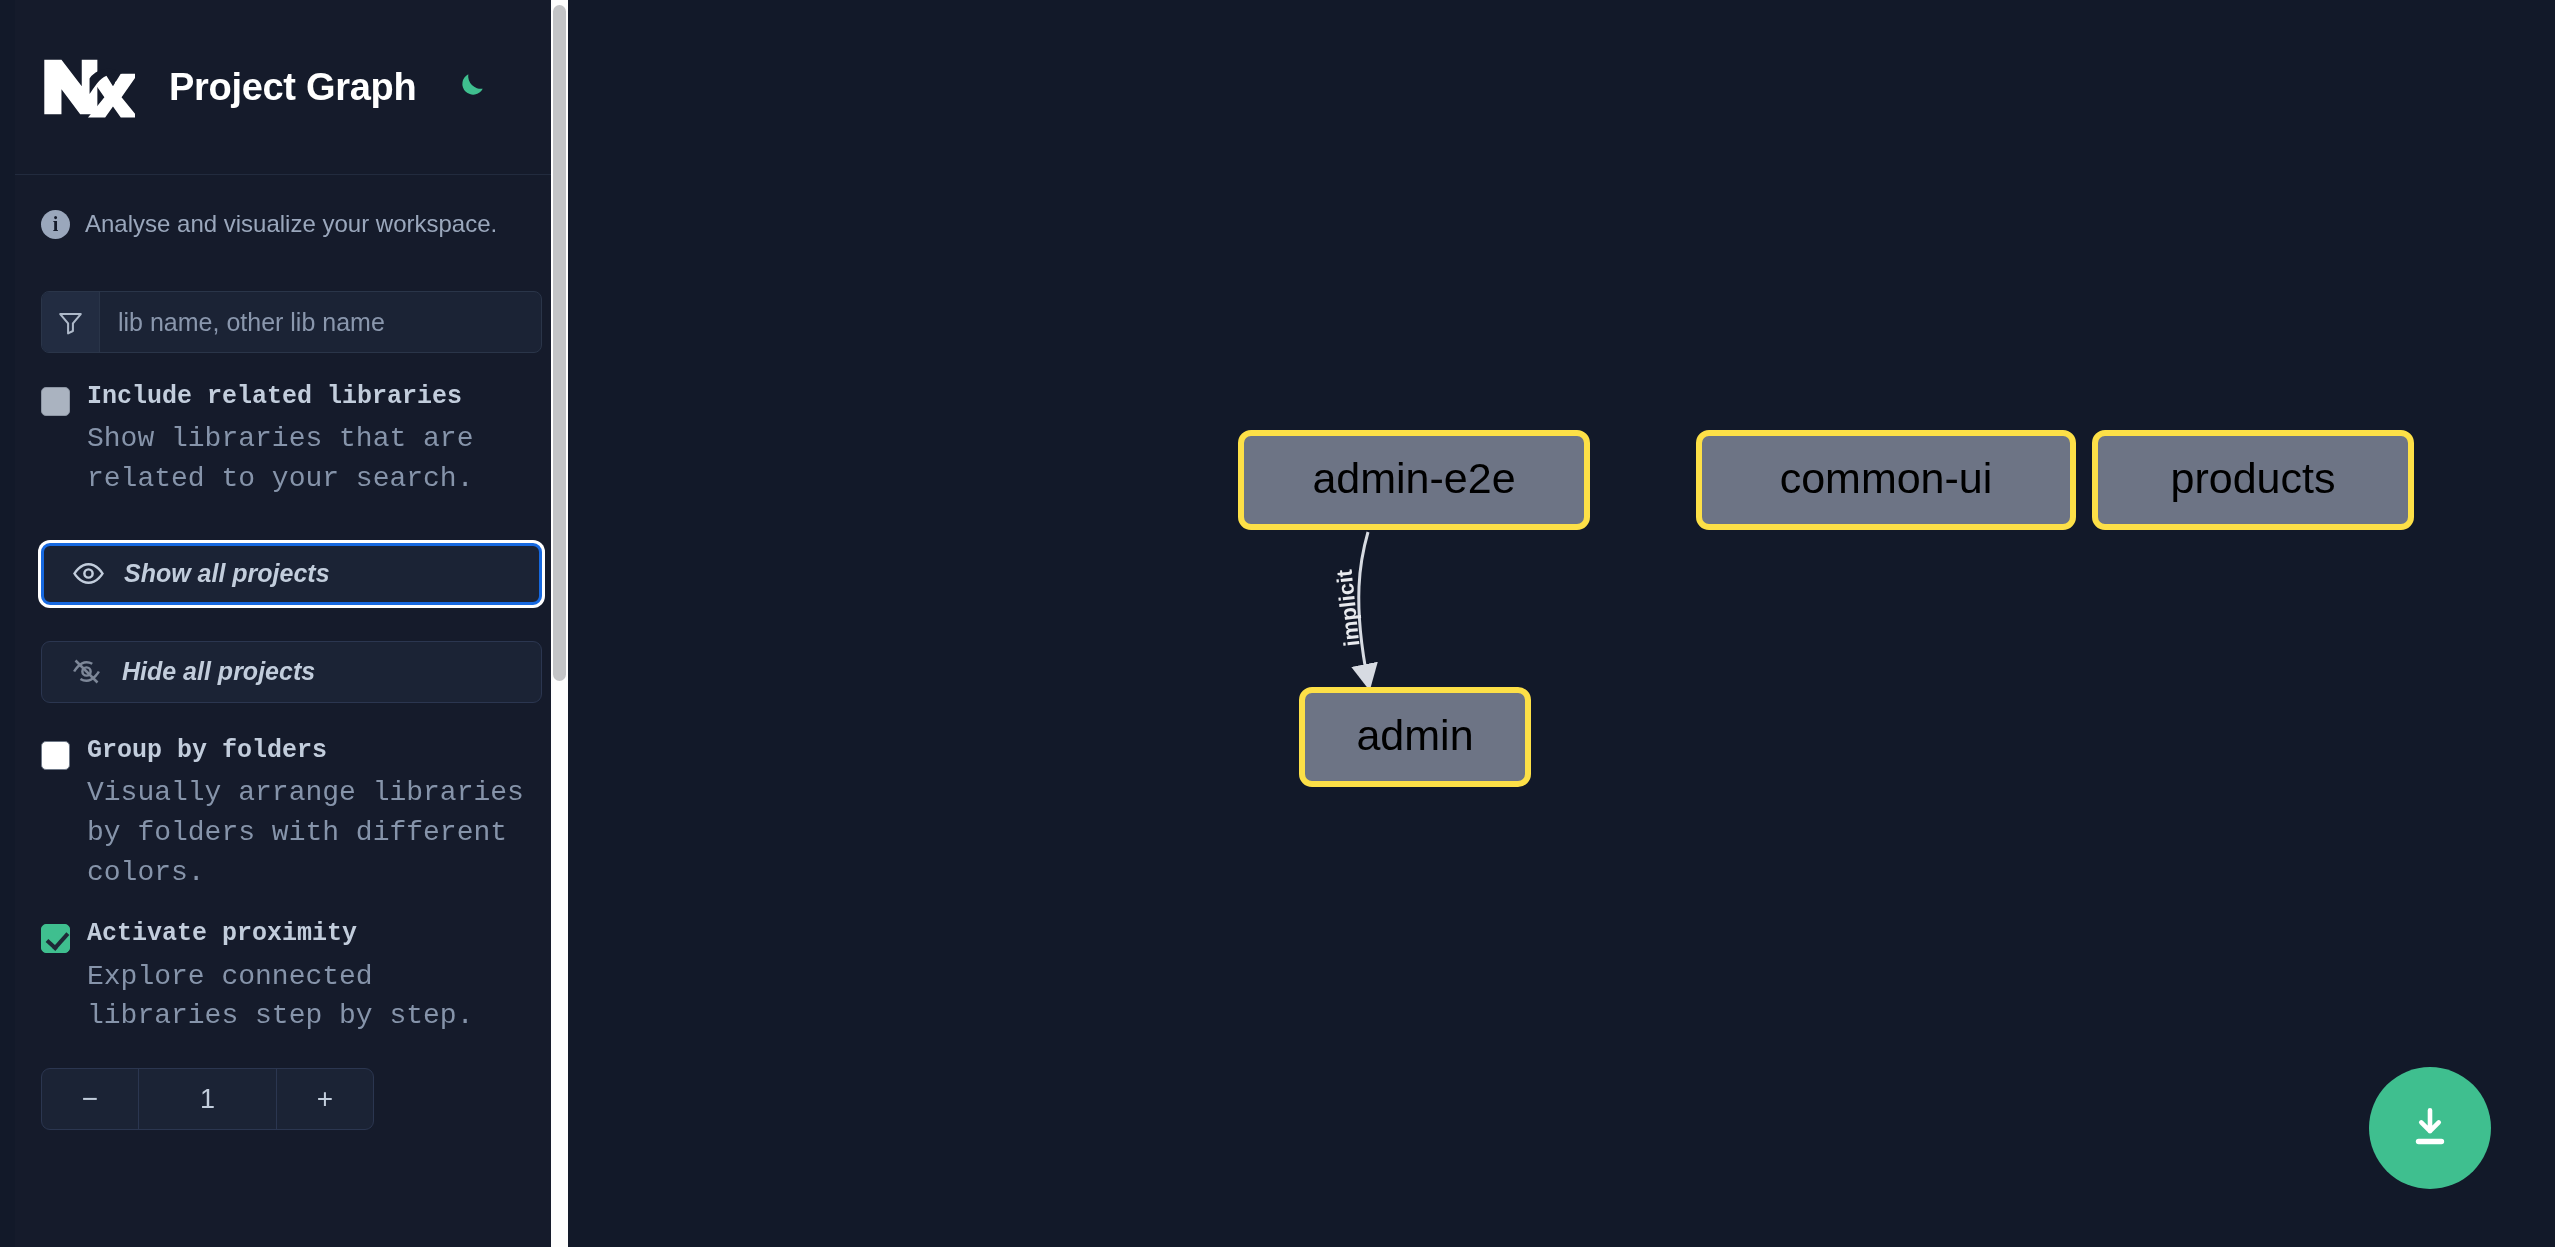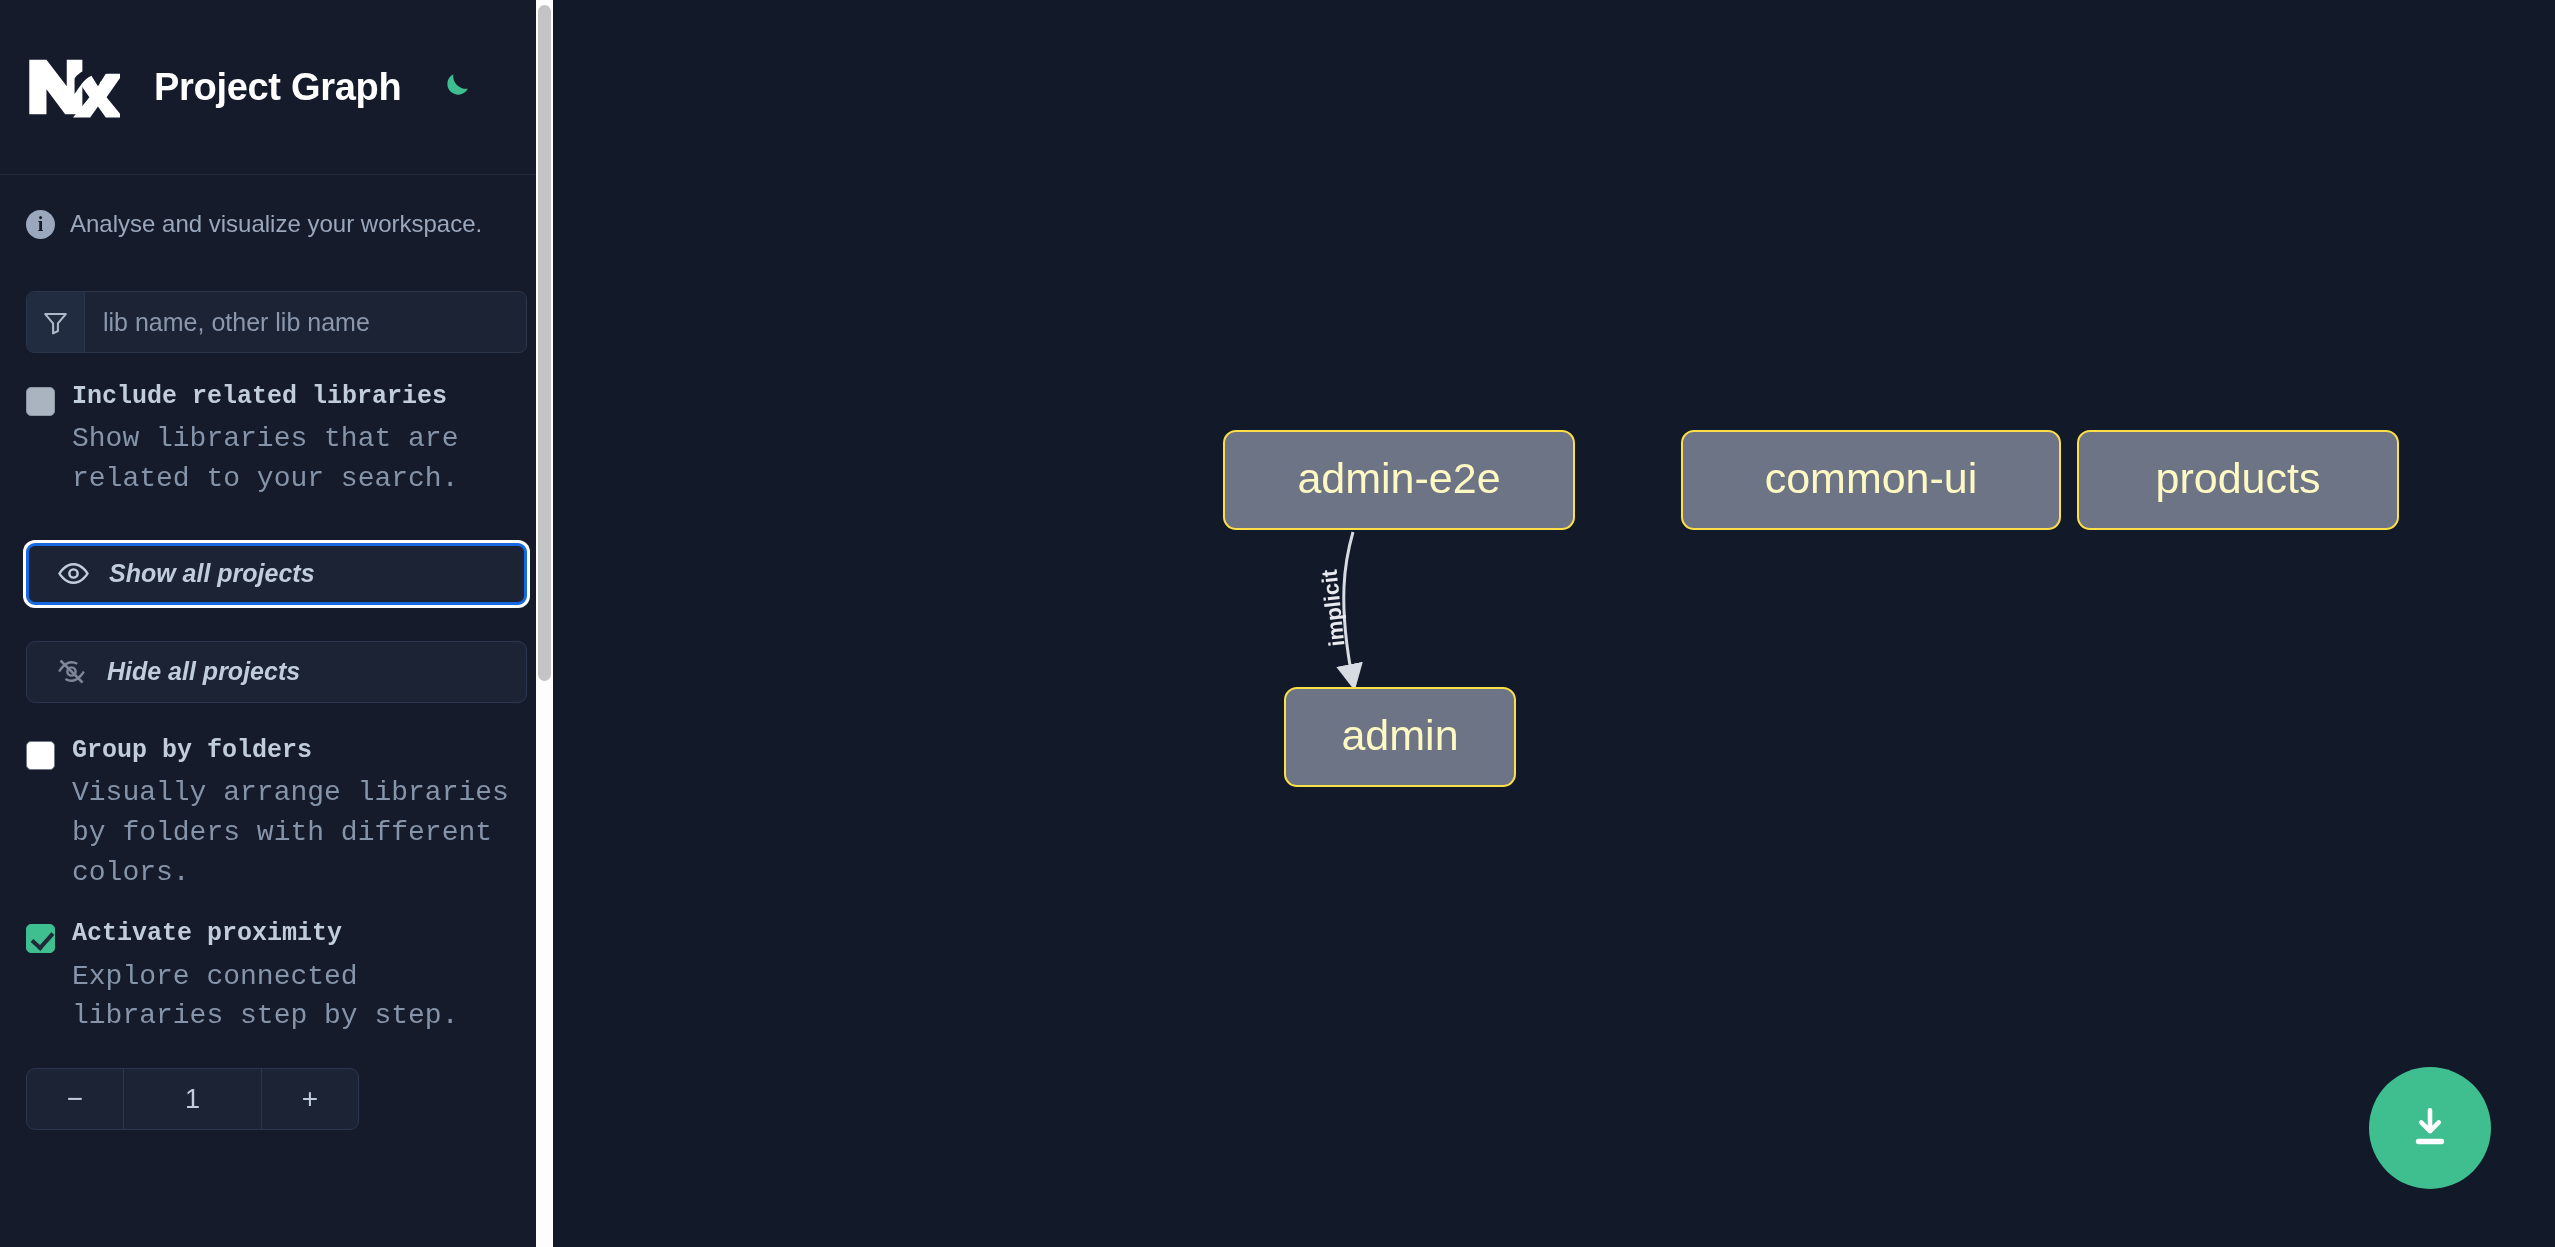--- a/index.html
+++ b/index.html
@@ -11,20 +11,21 @@
     background: #0f1524;
     font-family: "Liberation Sans", sans-serif;
   }
 
   #app {
     position: relative;
     width: 2555px;
     height: 1247px;
     display: flex;
     background: #121929;
+    padding-left: 15px;
   }
 
   
   #sidebar {
     position: relative;
     width: 553px;
     height: 1247px;
     background: #151b2b;
     flex: 0 0 553px;
     overflow: hidden;
@@ -244,23 +245,23 @@
     background: #121929;
     overflow: hidden;
   }
 
   .graph-node {
     position: absolute;
     display: flex;
     align-items: center;
     justify-content: center;
     background: #6d7485;
-    border: 2px solid #fde047;
+    border: 6px solid #fde047;
     border-radius: 13px;
-    color: #fef9c3;
+    color: #000000;
     font-size: 43px;
     cursor: pointer;
     white-space: nowrap;
     padding-bottom: 3px;
   }
 
   .edge-layer {
     position: absolute;
     left: 0; top: 0;
     width: 100%; height: 100%;

